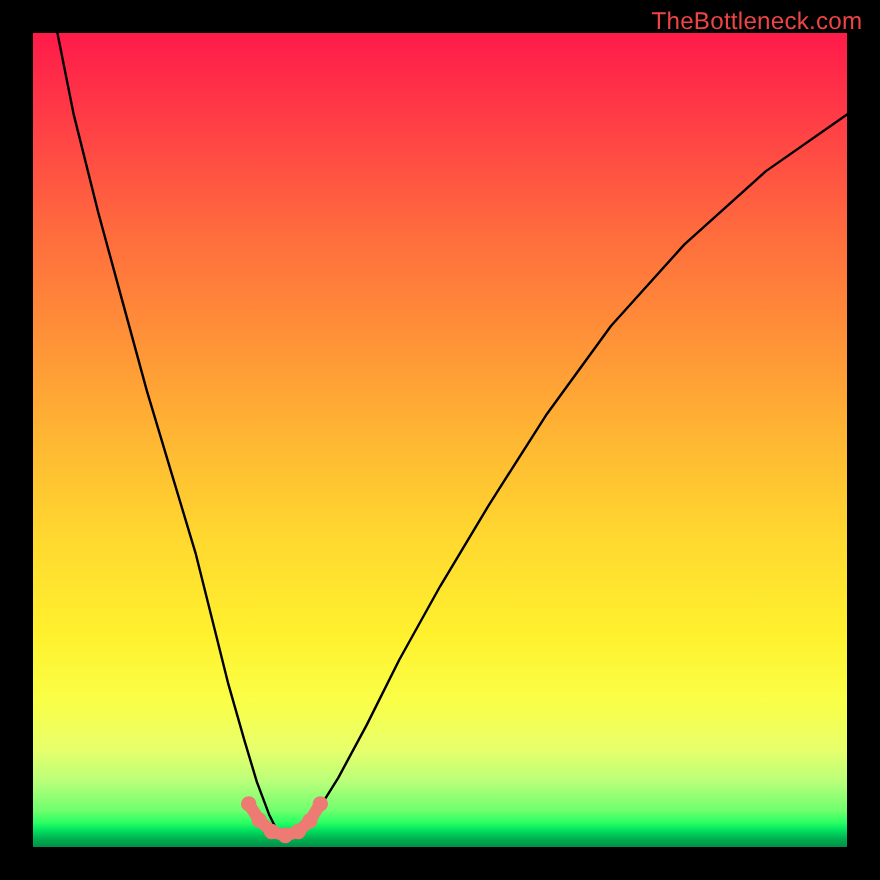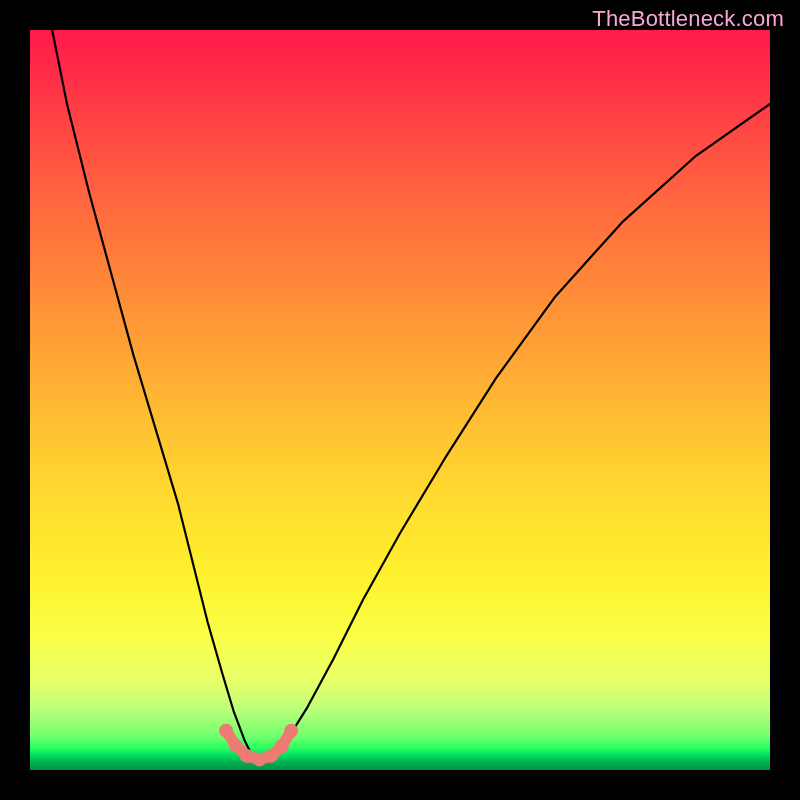--- a/index.html
+++ b/index.html
@@ -40,21 +40,21 @@
       #2bff62 97%,
       #00e060 98%,
       #00b050 99%,
       #009048 100%
     );
   }
   .watermark {
     position: absolute;
     top: 6px;
     right: 16px;
-    color: #f9a8d4;
+    color: #ef4444;
     font-size: 22px;
     letter-spacing: 0.2px;
     user-select: none;
   }
   svg.overlay {
     position: absolute;
     left: 0;
     top: 0;
     width: 740px;
     height: 740px;

